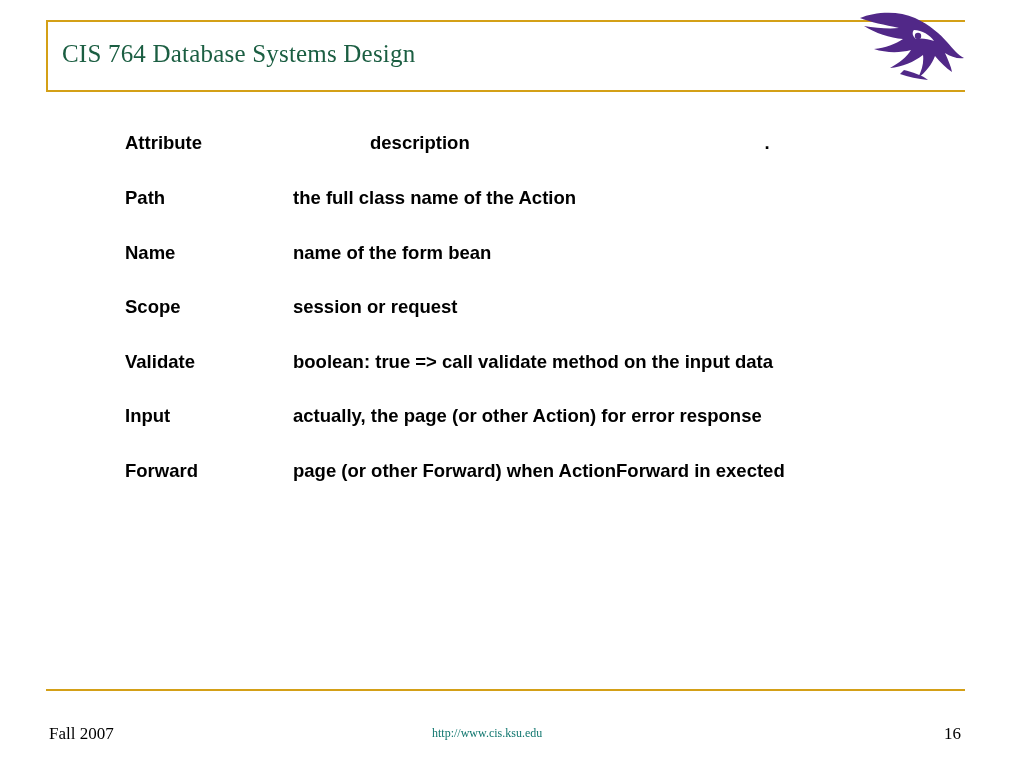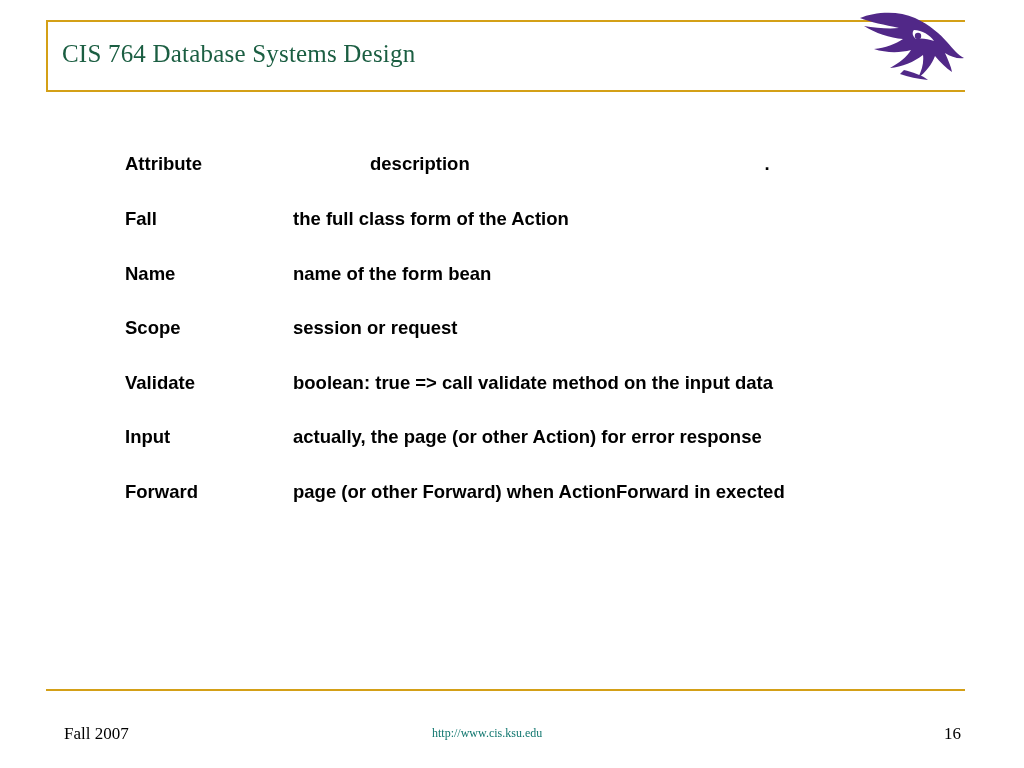--- a/index.html
+++ b/index.html
@@ -69,21 +69,20 @@
     height: 82px;
   }
   .logo svg { display: block; }
 
   
   .content {
     position: absolute;
     left: 125px;
     top: 132px;
     width: 820px;
-    margin-top: 21px;
   }
   .row {
     position: relative;
     height: 54.5px;
     font-family: "Liberation Sans", sans-serif;
     font-size: 18.5px;
     font-weight: bold;
     color: #000000;
     white-space: nowrap;
   }
@@ -108,21 +107,21 @@
   .footer-rule {
     position: absolute;
     left: 46px;
     top: 689px;
     width: 919px;
     height: 2px;
     background: #d4a017;
   }
   .footer-left {
     position: absolute;
-    left: 64px;
+    left: 49px;
     top: 724px;
     font-family: "Liberation Serif", serif;
     font-size: 17px;
     color: #000000;
   }
   .footer-center {
     position: absolute;
     left: 432px;
     top: 726px;
     font-family: "Liberation Serif", serif;
@@ -168,21 +167,21 @@
   </div>
 
   <div class="content">
 
     <div class="row head">
       <span class="term">Attribute</span><span class="desc">description</span><span class="desc" style="display:inline-block;width:300px;text-align:right;">.</span>
     </div>
 
 
     <div class="row item">
-      <span class="term">Fall</span><span class="desc">the full class form of the Action</span>
+      <span class="term">Path</span><span class="desc">the full class name of the Action</span>
     </div>
 
     <div class="row item">
       <span class="term">Name</span><span class="desc"> name of the form bean</span>
     </div>
 
     <div class="row item">
       <span class="term">Scope</span><span class="desc"> session or request</span>
     </div>
 

